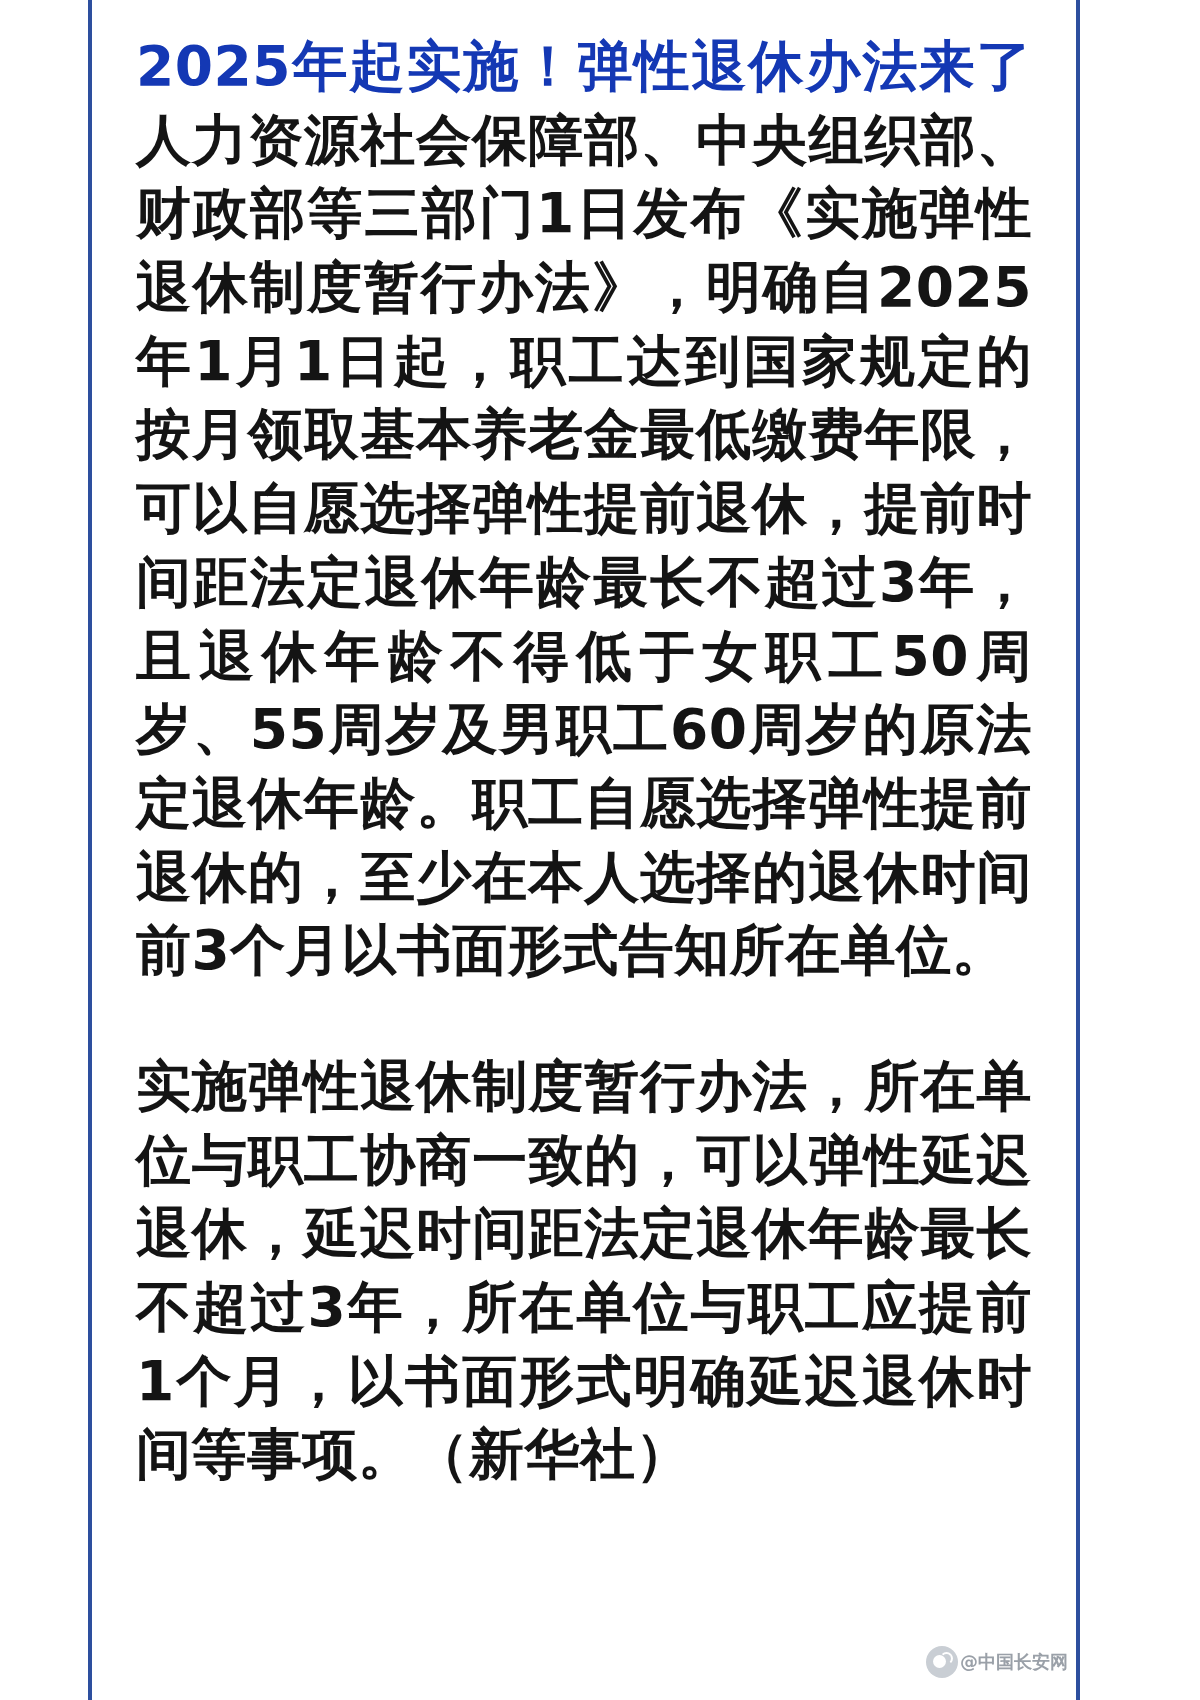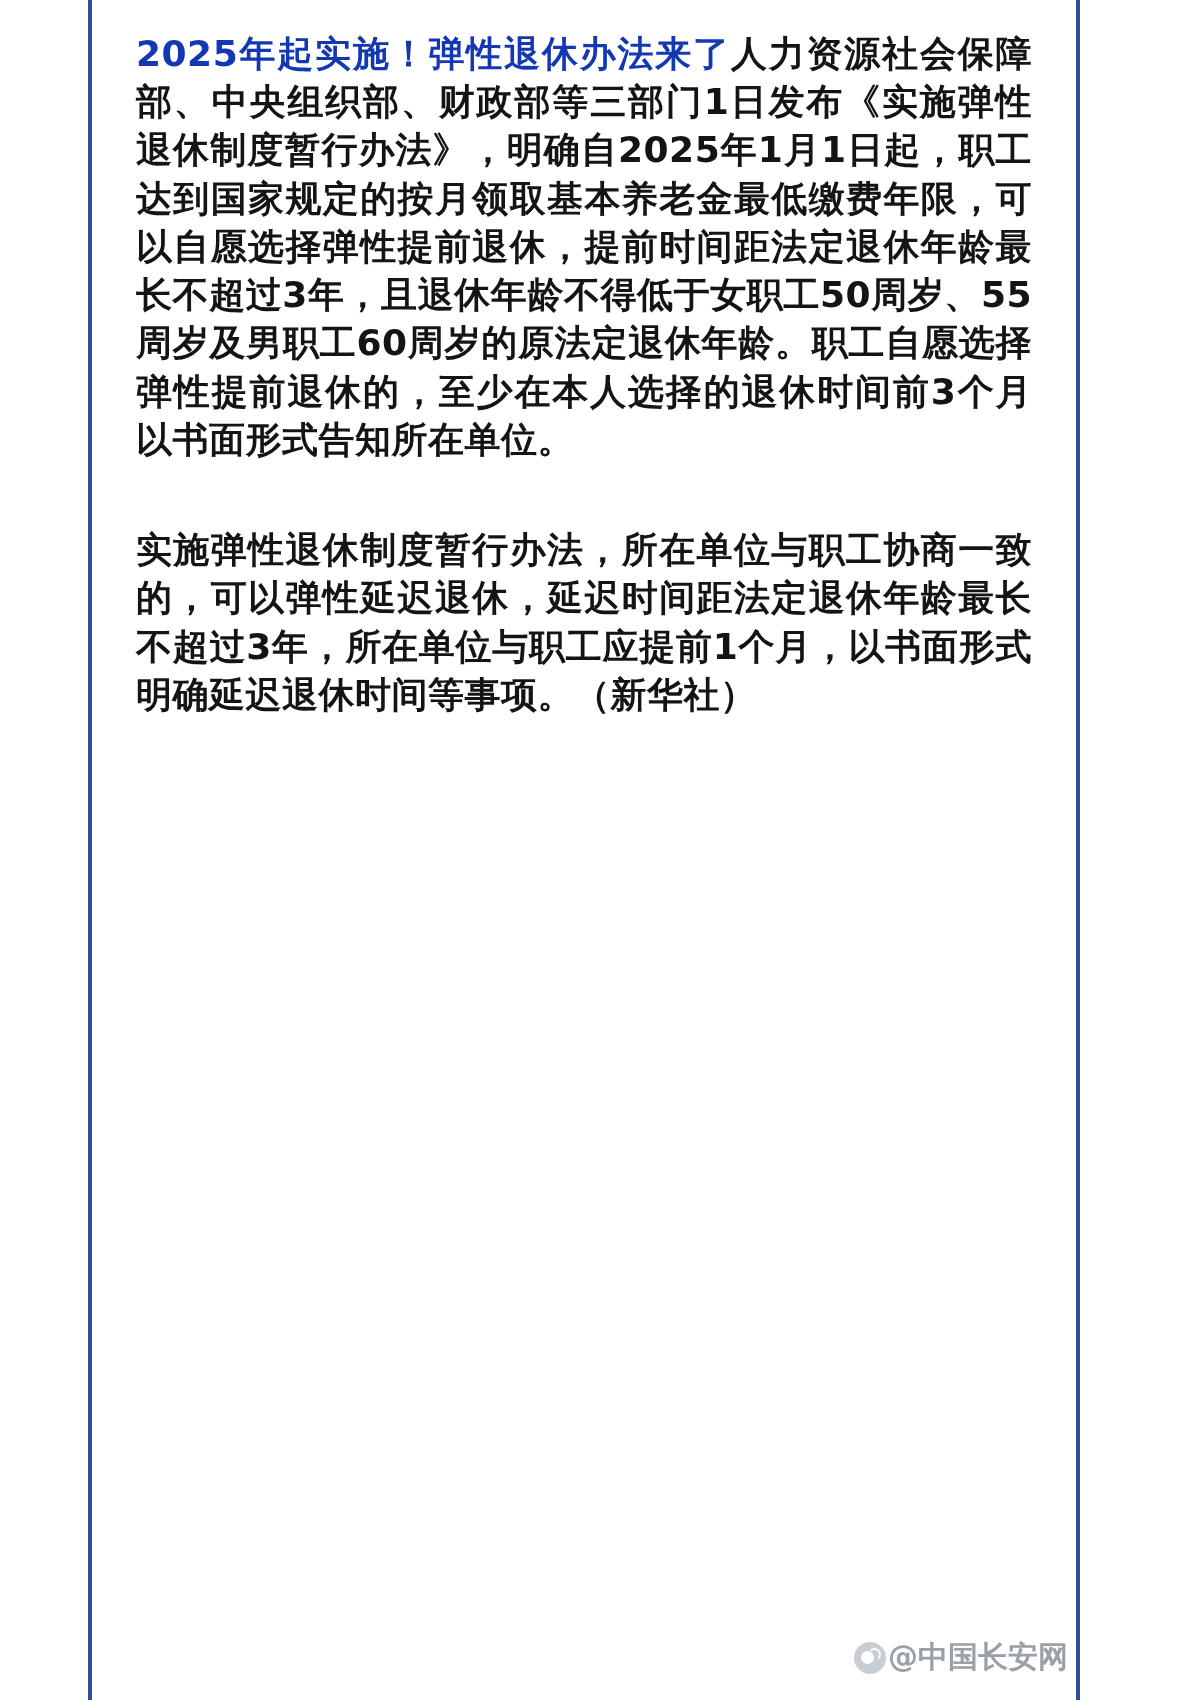--- a/index.html
+++ b/index.html
@@ -30,21 +30,21 @@
   .rule.right { right: 120px; }
 
   .content {
     position: absolute;
     left: 136px;
     right: 168px;
     top: 30px;
   }
 
   .article {
-    font-size: 36px;
+    font-size: 55px;
     line-height: 1.34;
     color: #141414;
     letter-spacing: 0.5px;
     text-align: justify;
     font-weight: 600;
   }
   .headline {
     color: #1438b4;
     font-weight: 700;
   }
@@ -56,21 +56,21 @@
   }
 
   .watermark {
     position: absolute;
     right: 132px;
     bottom: 22px;
     display: flex;
     align-items: center;
     gap: 2px;
     color: #9aa0a8;
-    font-size: 30px;
+    font-size: 18px;
     font-weight: 600;
     white-space: nowrap;
   }
   .weibo-icon {
     width: 32px;
     height: 32px;
     border-radius: 50%;
     background: #c9ced4;
     position: relative;
     flex: 0 0 auto;

